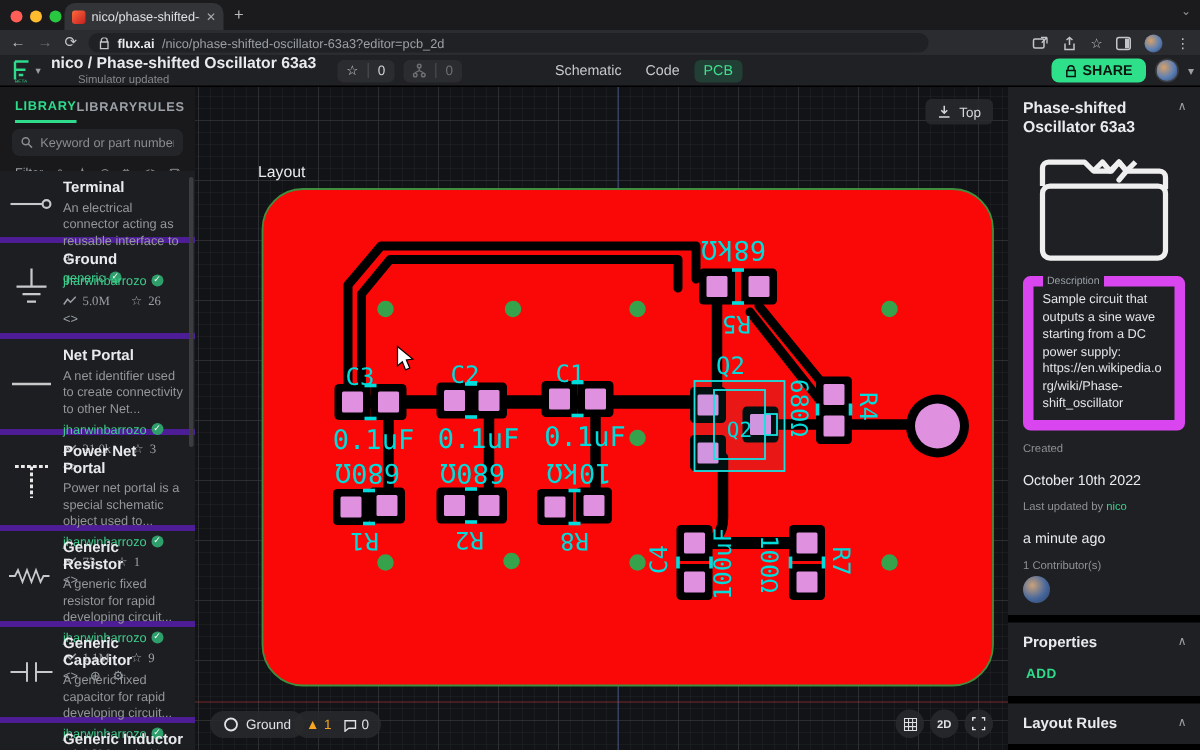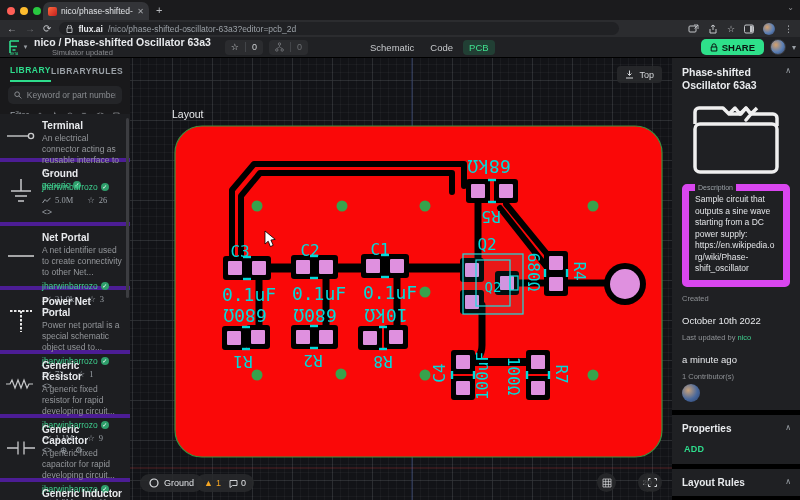--- a/index.html
+++ b/index.html
@@ -563,21 +563,21 @@
             <path d="M1,1.5 h7 v5 h-4.5 L1,8.5 z" fill="none" stroke="#dfe1e4" stroke-width="0.9"></path>
           </svg>
         <span>0</span>
       </span>
     </div>
     <div class="cbtn" style="right:56px">
       <svg width="10" height="10" viewBox="0 0 10 10">
           <path d="M1,1 h8 v8 h-8 z M1,3.7 h8 M1,6.4 h8 M3.7,1 v8 M6.4,1 v8" fill="none" stroke="#dfe1e4" stroke-width="0.7"></path>
         </svg>
     </div>
-    <div class="cbtn" style="right:15px">
+    <div class="cbtn" style="right:33px">
       <span>2D</span>
     </div>
     <div class="cbtn" style="right:10px">
       <svg width="9" height="9" viewBox="0 0 9 9">
           <path d="M0.5,2.5 V0.5 H2.5 M6.5,0.5 H8.5 V2.5 M8.5,6.5 V8.5 H6.5 M2.5,8.5 H0.5 V6.5" fill="none" stroke="#dfe1e4" stroke-width="1"></path>
         </svg>
     </div>
   </div>
 
   <div id="rsb">

